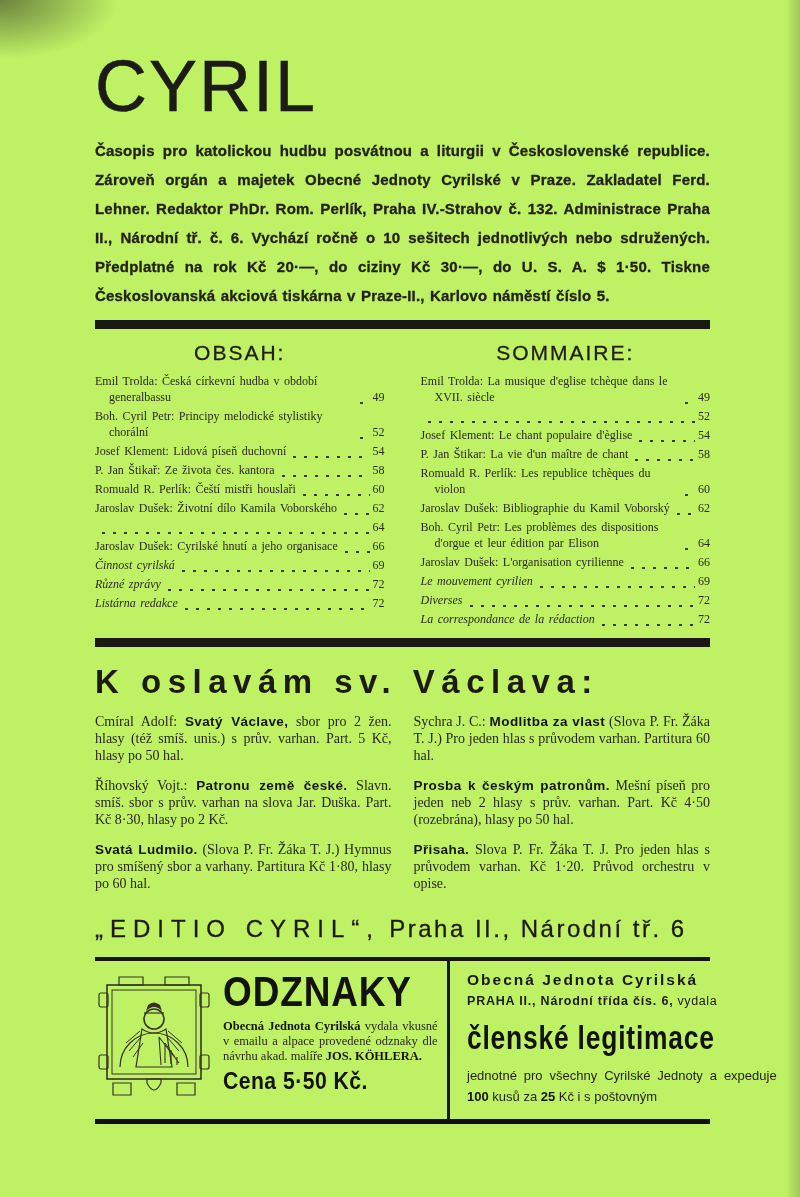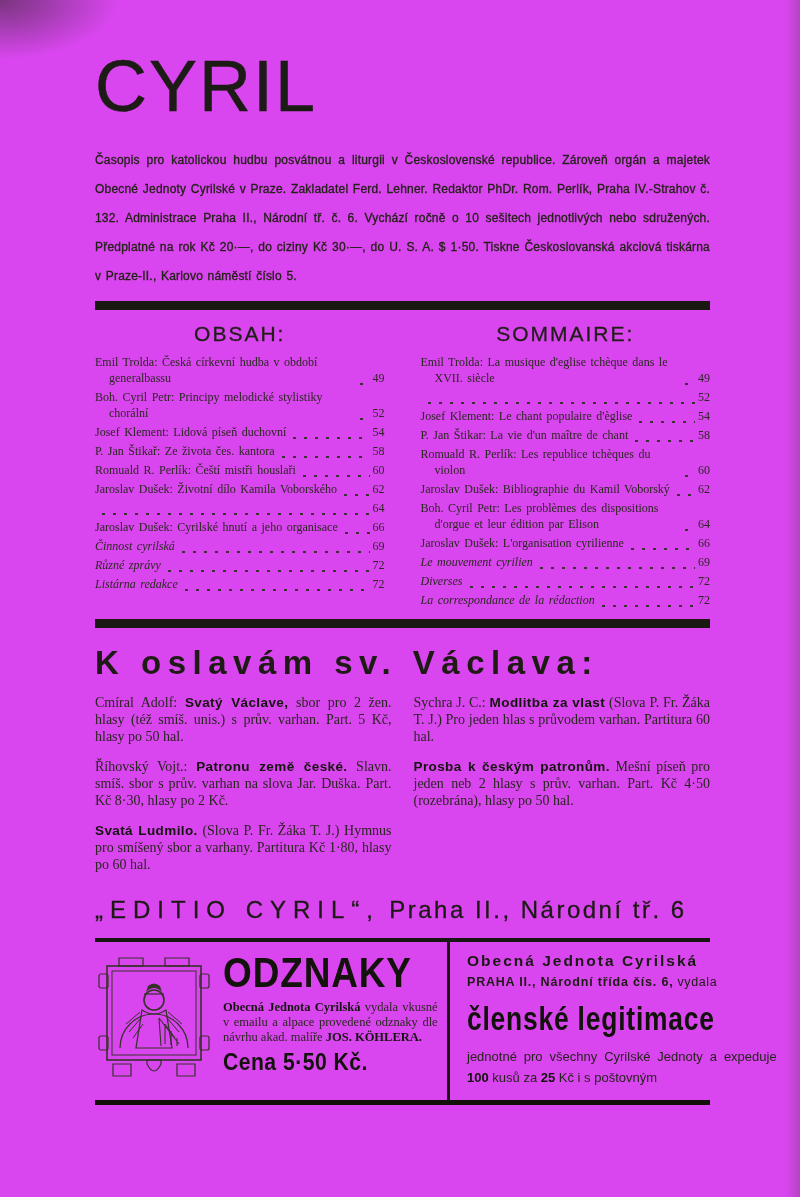--- a/index.html
+++ b/index.html
@@ -1,20 +1,20 @@
 <!DOCTYPE html>
 <html><head>
 <meta charset="utf-8">
 <style>
   html,body{margin:0;padding:0;background:#b9b4a6;}
   .page{
     position:relative;
     width:800px;height:1197px;
     margin:0 auto;
-    background:#d946ef;
+    background:#bef264;
     box-sizing:border-box;
     padding:0 90px 0 95px;
     overflow:hidden;
     color:#23201b;
     font-family:"Liberation Sans", sans-serif;
   }
   .scan-corner{
     position:absolute;top:0;left:0;width:120px;height:60px;
     background:radial-gradient(ellipse at top left, rgba(40,38,32,.55), rgba(40,38,32,0) 70%);
     pointer-events:none;
@@ -26,24 +26,24 @@
   }
   .thick{-webkit-text-stroke:.5px currentColor;}
   .thin-stroke{-webkit-text-stroke:.3px currentColor;}
 
   h1.masthead{
     margin:52px 0 0;
     font-size:72px;line-height:.95;font-weight:normal;
     letter-spacing:2px;color:#1d1b16;
   }
   .intro{
-    margin:26px 0 0;
-    font-size:12px;line-height:29px;
+    margin:16px 0 0;
+    font-size:15px;line-height:29px;
     text-align:justify;color:#242118;
-    word-spacing:1px;letter-spacing:.2px;
+    word-spacing:1px;letter-spacing:.2px;font-weight:bold;
   }
   .rule{height:9px;background:#1a1813;margin-top:10px;}
   .rule.second{margin-top:8px;height:9px;}
 
   .toc{margin-top:12px;display:grid;grid-template-columns:1fr 1fr;column-gap:36px;}
   .toc h2{
     margin:0 0 8px;font-size:21px;font-weight:normal;
     letter-spacing:2px;color:#211e18;text-align:center;
   }
   .toc ul{list-style:none;margin:0;padding:0;}
@@ -257,20 +257,21 @@
     <h2 class="vaclav-heading">K oslavám sv. Václava:</h2>
     <div class="vaclav-cols">
       <div id="vaclav-left" class="vcol">
           <p class="vp"><span>Cmíral Adolf: </span><b class="vt">Svatý Václave,</b><span> sbor pro 2 žen. hlasy (též smíš. unis.) s prův. varhan. Part. 5 Kč, hlasy po 50 hal.</span></p>
           <p class="vp"><span>Říhovský Vojt.: </span><b class="vt">Patronu země české.</b><span> Slavn. smíš. sbor s prův. varhan na slova Jar. Duška. Part. Kč 8·30, hlasy po 2 Kč.</span></p>
           <p class="vp"><b class="vt">Svatá Ludmilo.</b><span> (Slova P. Fr. Žáka T. J.) Hymnus pro smíšený sbor a varhany. Partitura Kč 1·80, hlasy po 60 hal.</span></p>
         </div>
       <div id="vaclav-right" class="vcol">
           <p class="vp"><span>Sychra J. C.: </span><b class="vt">Modlitba za vlast</b><span> (Slova P. Fr. Žáka T. J.) Pro jeden hlas s průvodem varhan. Partitura 60 hal.</span></p>
           <p class="vp"><b class="vt">Prosba k českým patronům.</b><span> Mešní píseň pro jeden neb 2 hlasy s prův. varhan. Part. Kč 4·50 (rozebrána), hlasy po 50 hal.</span></p>
+          <p class="vp"><b class="vt">Přisaha.</b><span> Slova P. Fr. Žáka T. J. Pro jeden hlas s průvodem varhan. Kč 1·20. Průvod orchestru v opise.</span></p>
         </div>
     </div>
   </section>
 
   <div class="editio thin-stroke">
     <span class="q">„EDITIO CYRIL“,</span><span class="r"> Praha II., Národní tř. 6</span>
   </div>
 
   <section class="adbox">
     <div class="ad-divider"></div>

